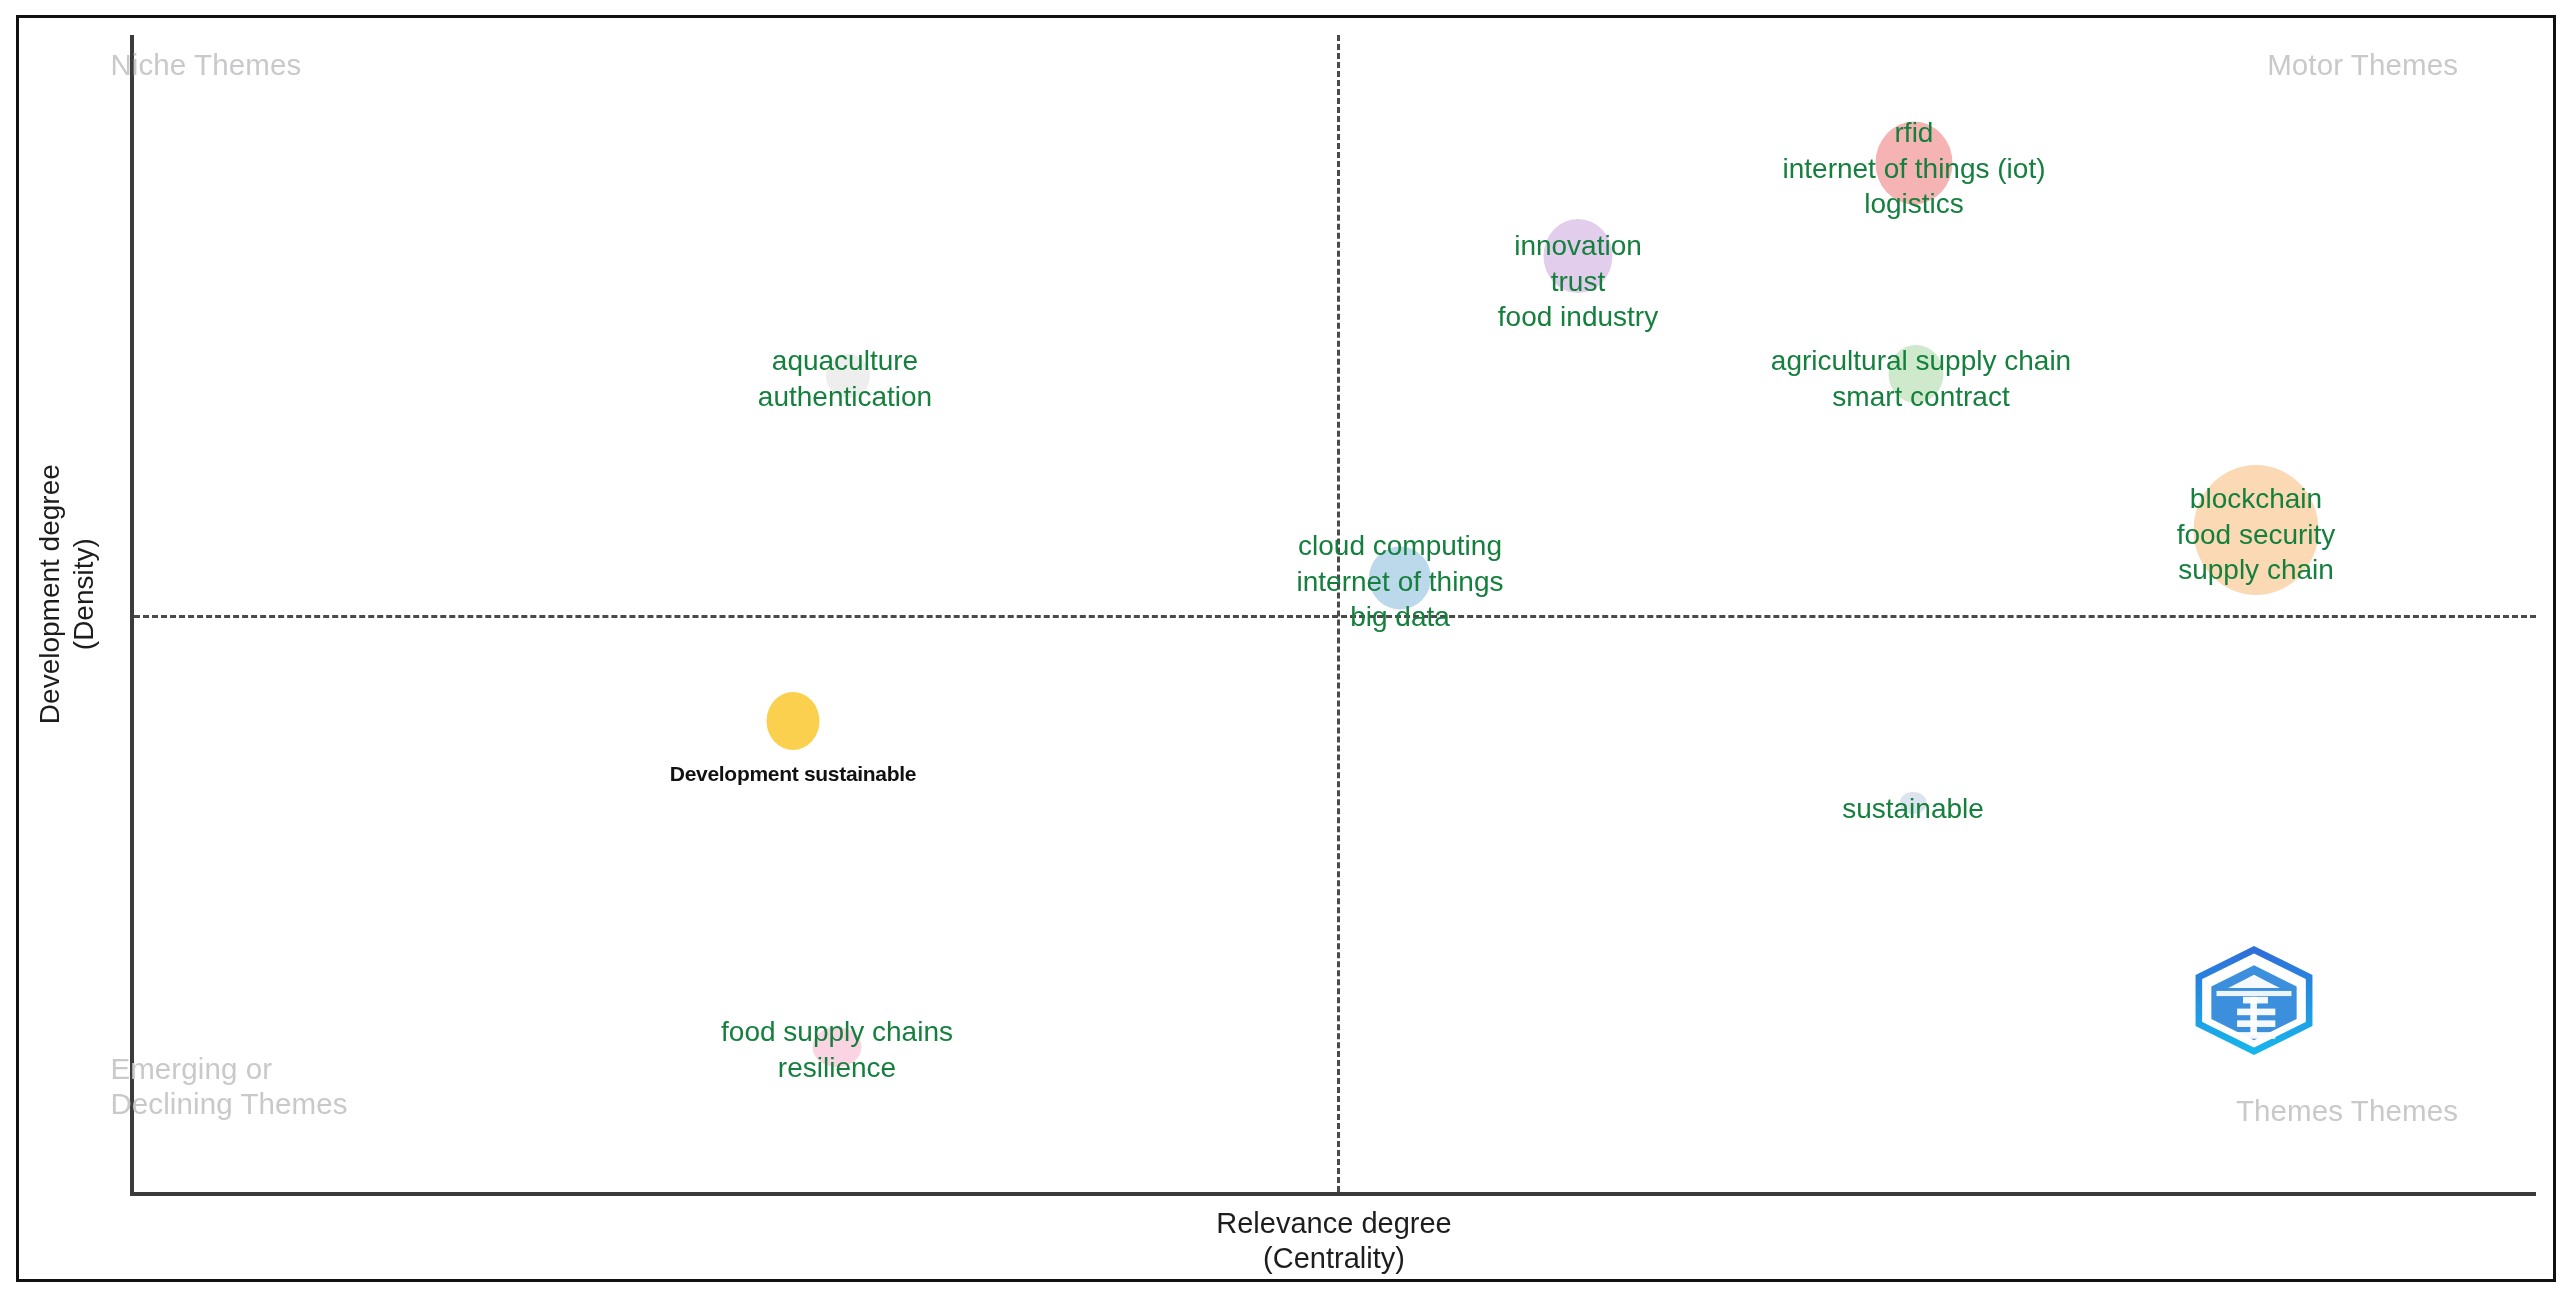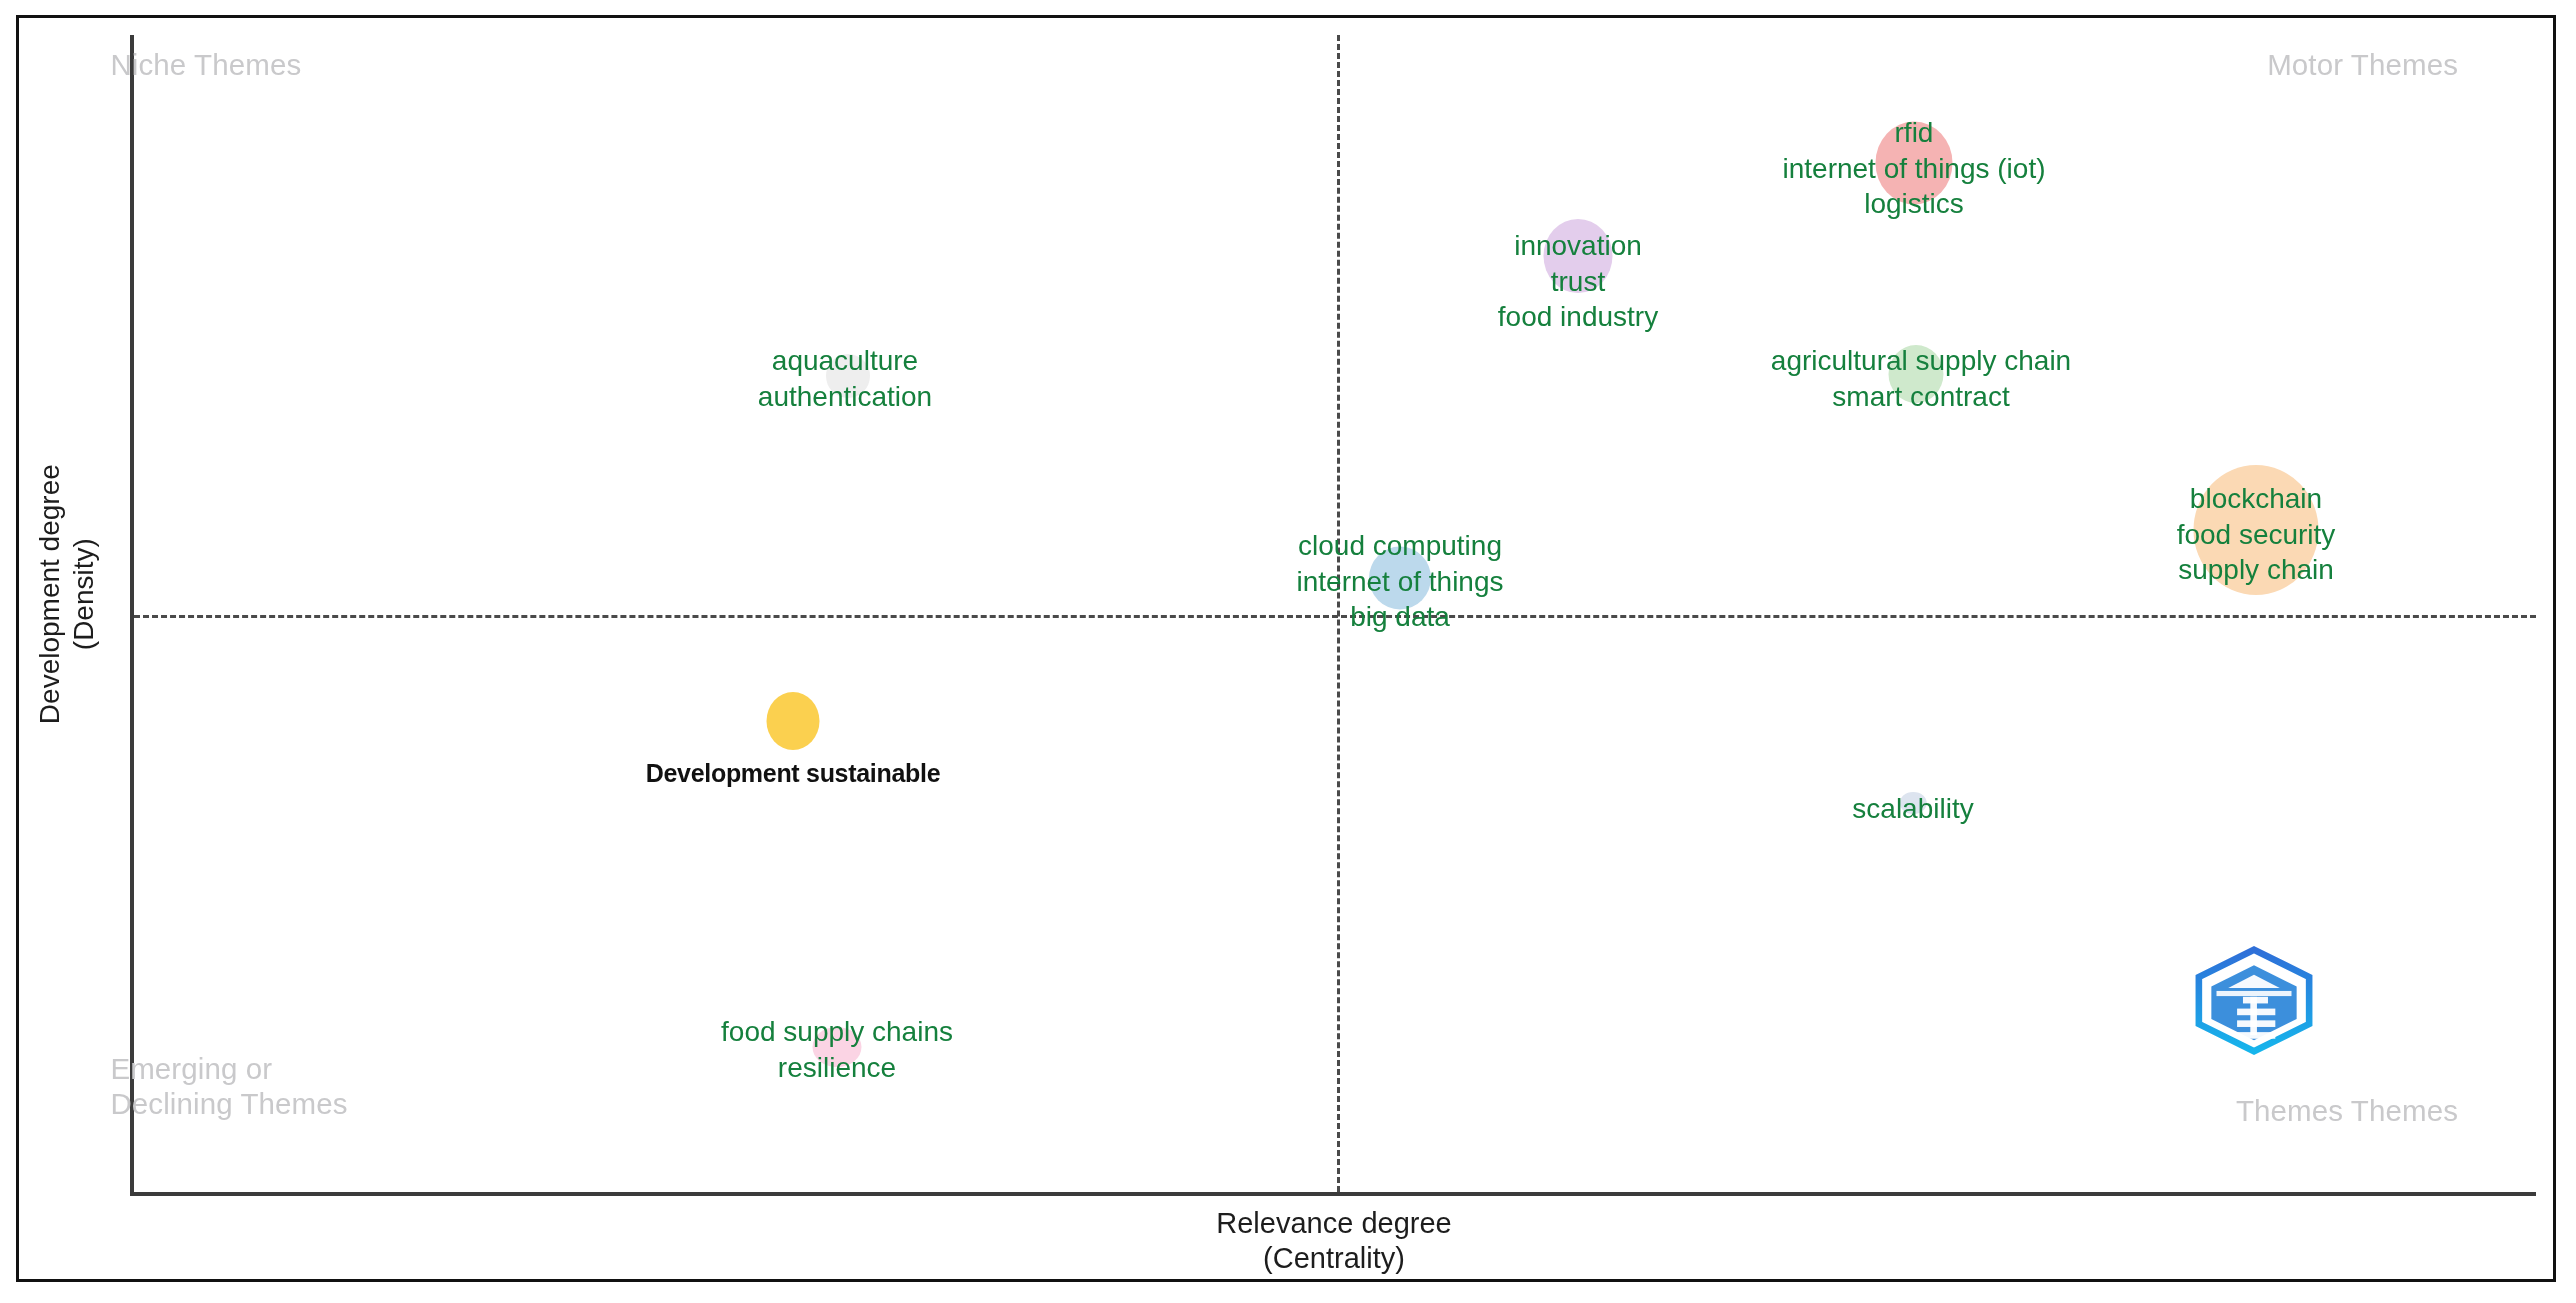--- a/index.html
+++ b/index.html
@@ -117,21 +117,21 @@
     line-height: 1.27;
     white-space: nowrap;
     pointer-events: none;
   }
   .cluster-labels .kw { display: block; }
 
   
   .cluster-labels.strong {
     font-weight: 700;
     color: #111111;
-    font-size: 25px;
+    font-size: 21px;
     letter-spacing: -0.3px;
   }
 
   
   #logo-mark {
     position: absolute;
     transform: translate(-50%, -50%);
   }
 </style>
 </head>
@@ -198,21 +198,21 @@
       <span class="kw">supply chain</span>
     </div>
 
     <div class="cluster-labels" style="left:1266px; top:546px;">
       <span class="kw">cloud computing</span>
       <span class="kw">internet of things</span>
       <span class="kw">big data</span>
     </div>
 
     <div class="cluster-labels" style="left:1779px; top:774px;">
-      <span class="kw">scalability</span>
+      <span class="kw">sustainable</span>
     </div>
 
     <div class="cluster-labels" style="left:703px; top:1015px;">
       <span class="kw">food supply chains</span>
       <span class="kw">resilience</span>
     </div>
 
     <div class="cluster-labels strong" style="left:659px; top:739px;">
       <span class="kw">Development sustainable</span>
     </div>

